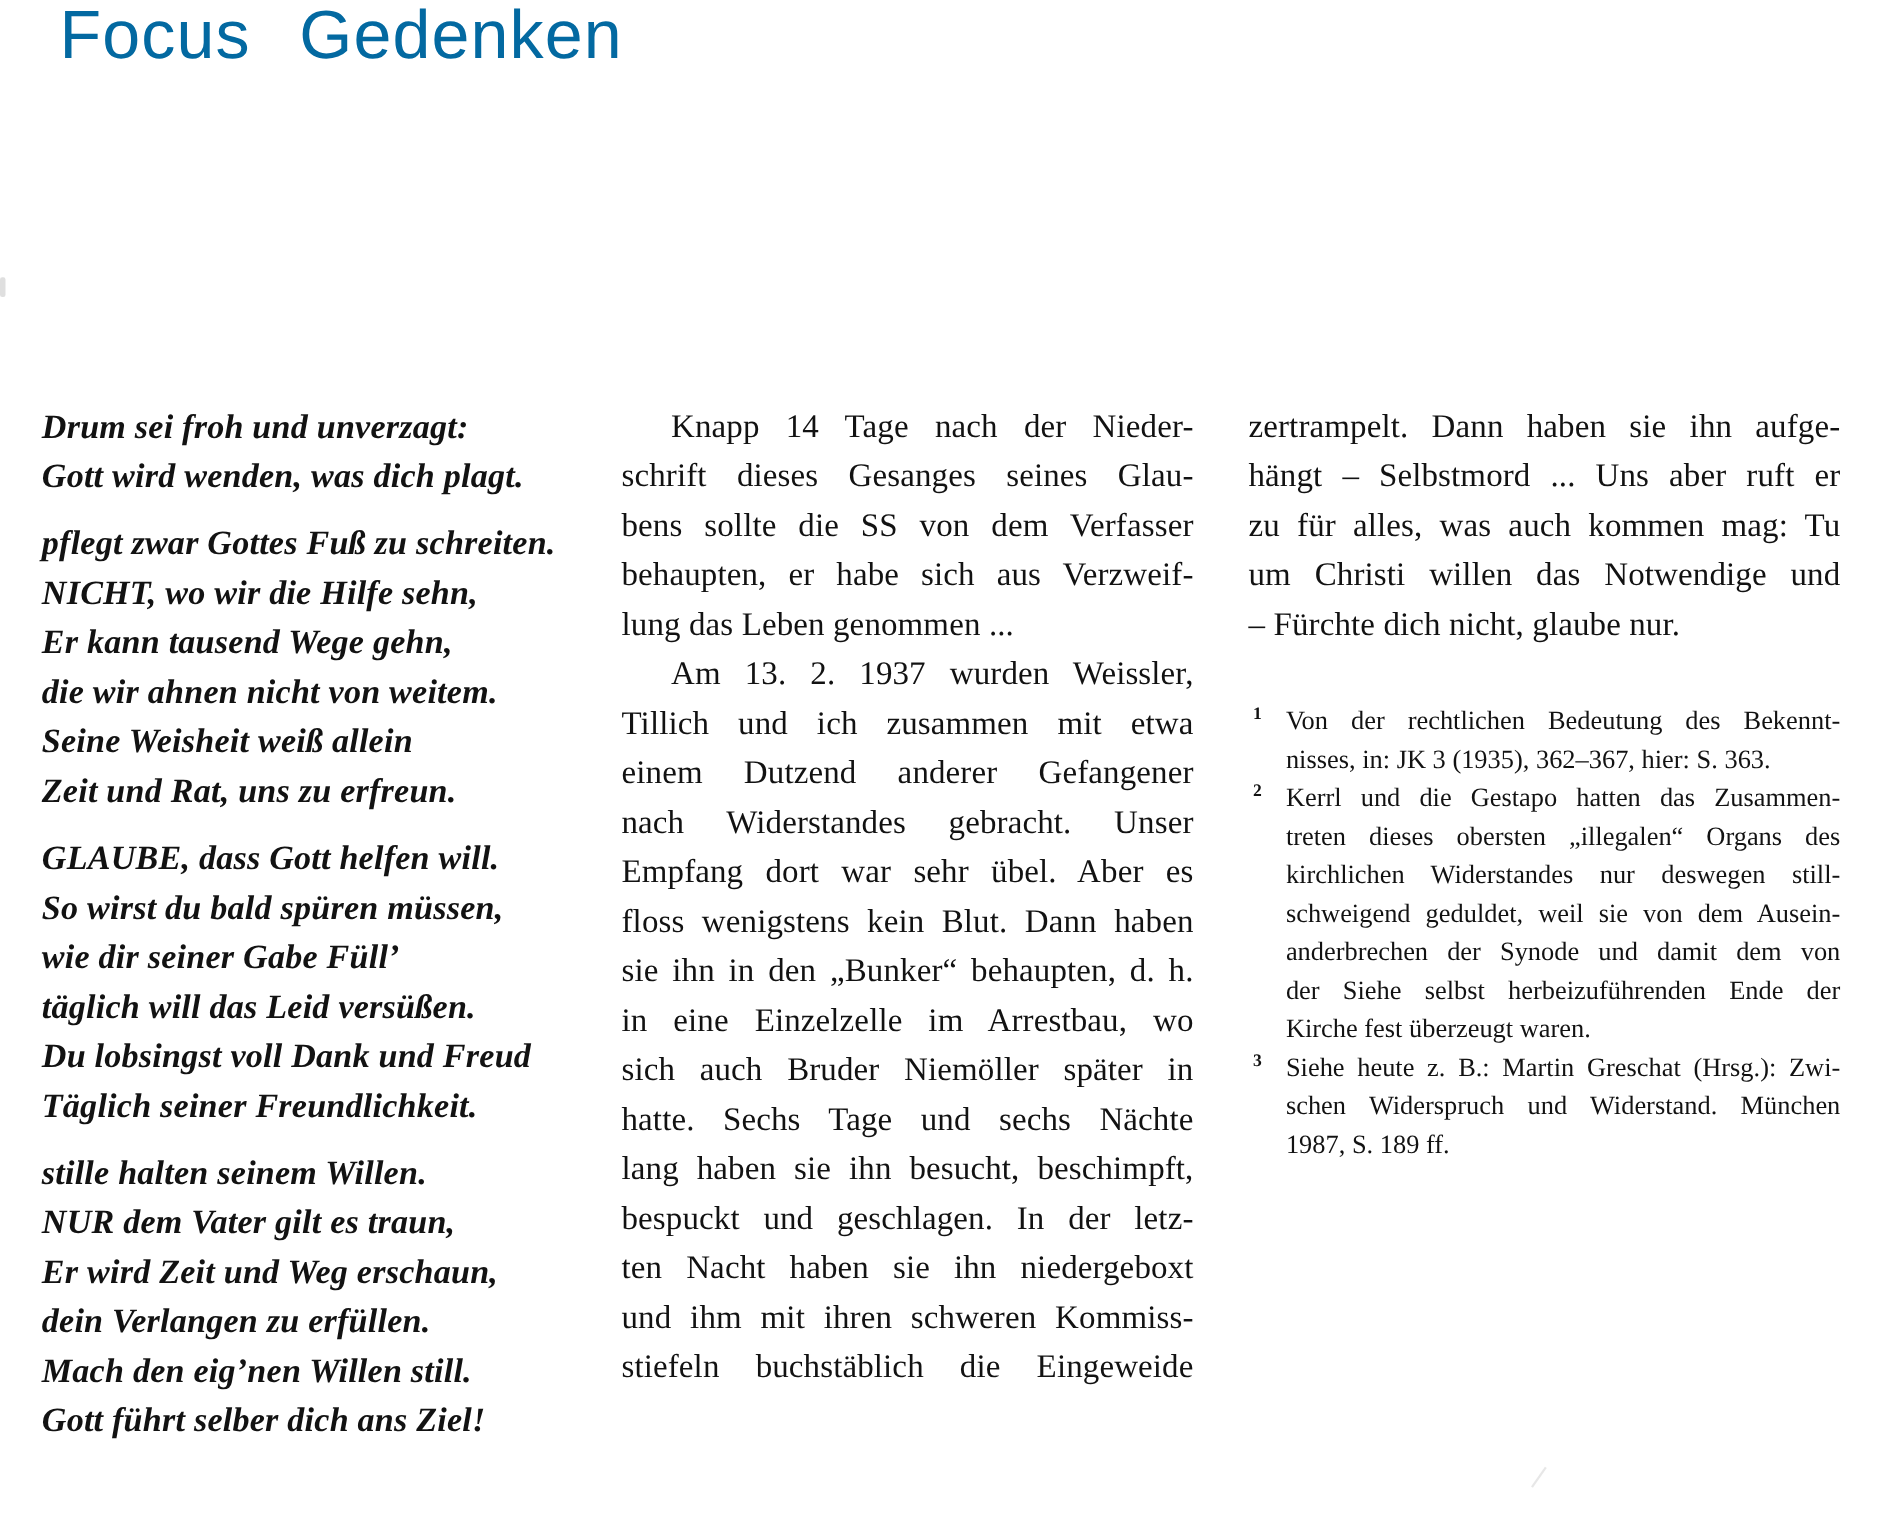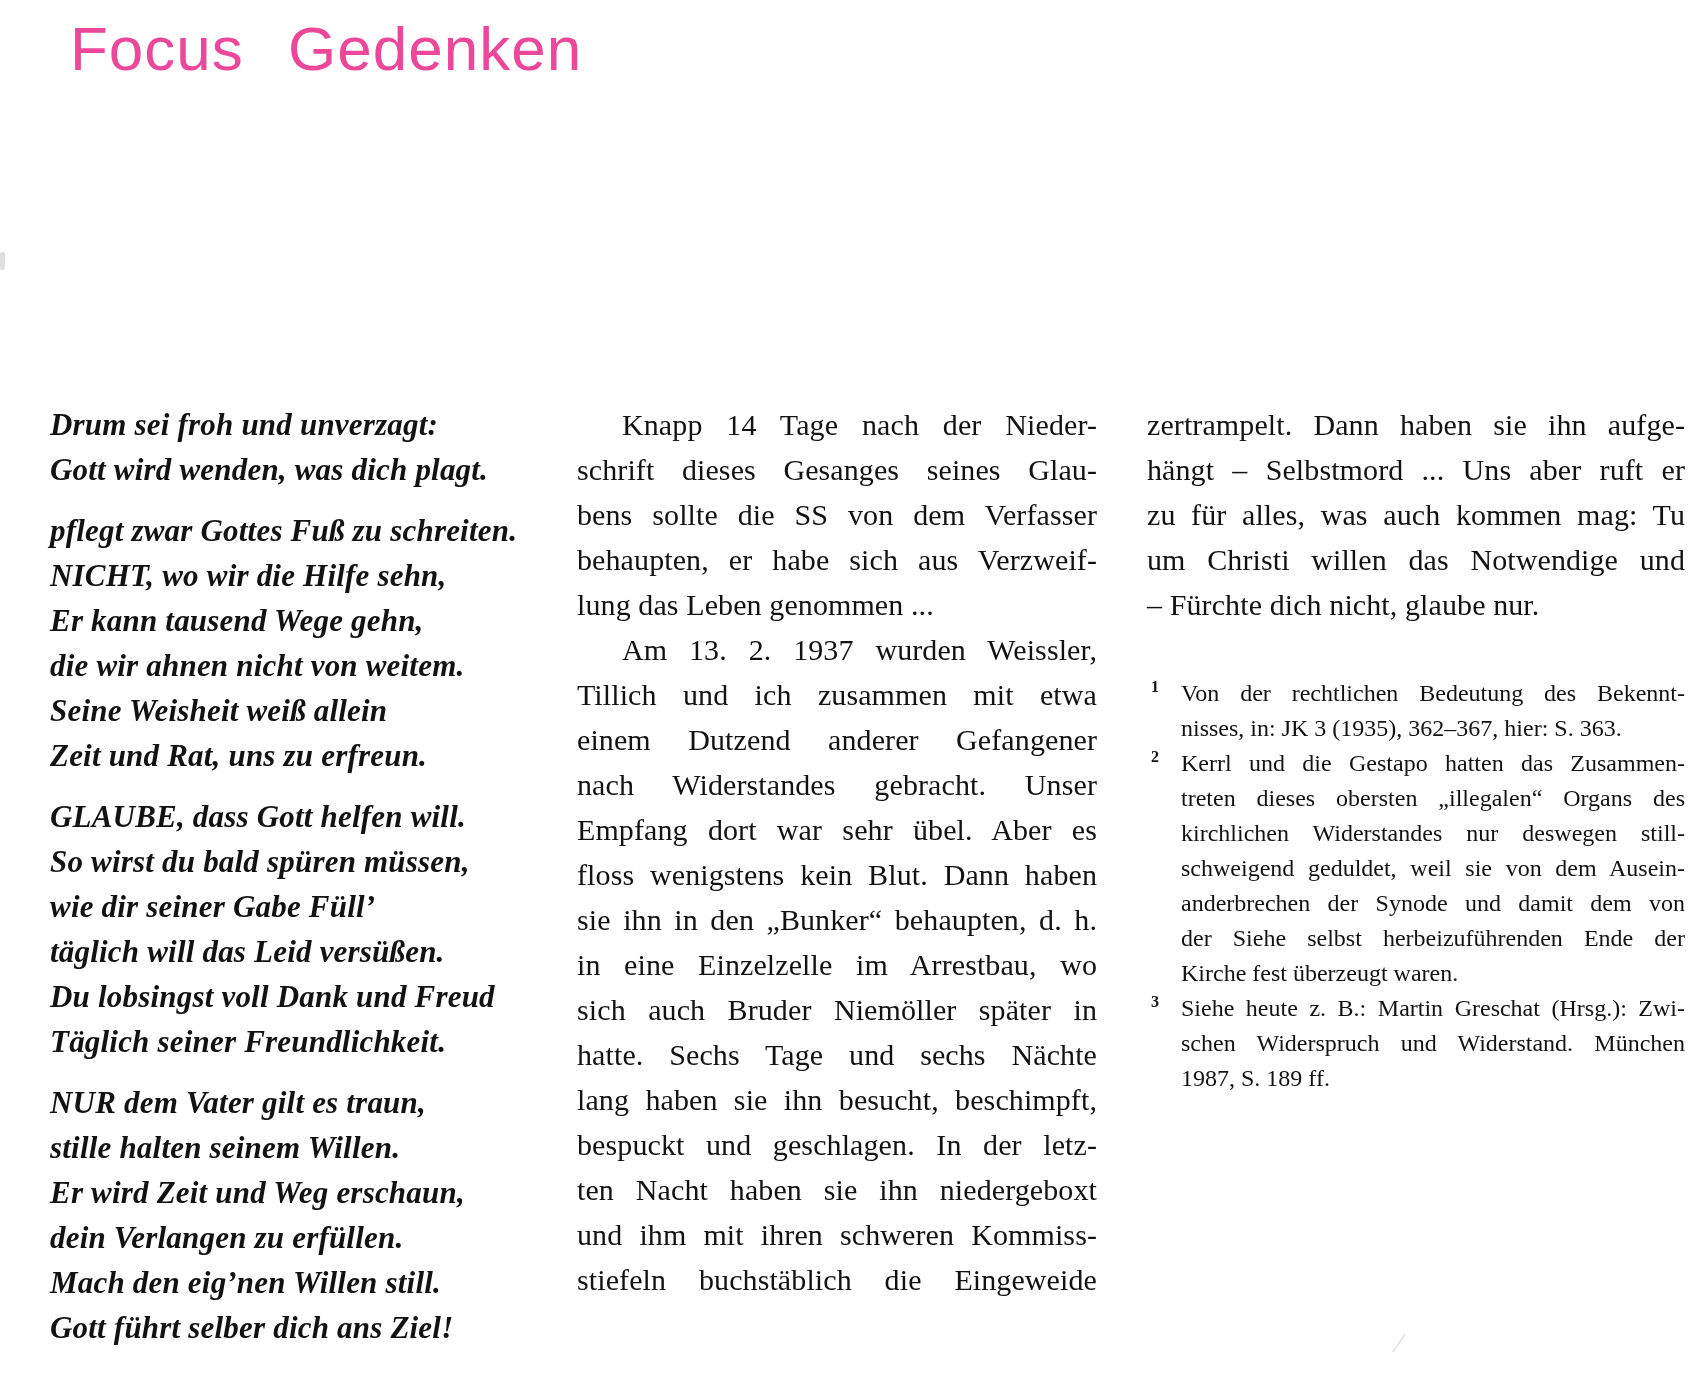--- a/index.html
+++ b/index.html
@@ -14,33 +14,33 @@
     overflow: hidden;
     font-family: "Liberation Serif", serif;
     color: #121212;
   }
 
   
   .page-title {
     position: absolute;
     left: 54px;
     top: 2px;
-    margin: 16px;
+    margin: 0;
     font-family: "Liberation Sans", sans-serif;
     font-weight: 400;
     font-size: 62px;
     line-height: 62px;
     letter-spacing: 1px;
     word-spacing: 26px;
-    color: #ec4899;
+    color: #0369a1;
     white-space: nowrap;
   }
 
   
-  .col { position: absolute; top: 402px; margin-left: 12px; }
+  .col { position: absolute; top: 365px; }
   .col-poem { left: 38px;  width: 500px; }
   .col-a    { left: 565px; width: 520px; }
   .col-b    { left: 1135px; width: 538px; }
 
   
   .stanza { margin: 0 0 16px 0; }
   .pline {
     font-style: italic;
     font-weight: bold;
     font-size: 31px;
@@ -109,22 +109,22 @@
   </div>
   <div class="stanza">
     <div class="pline">GLAUBE, dass Gott helfen will.</div>
     <div class="pline">So wirst du bald spüren müssen,</div>
     <div class="pline">wie dir seiner Gabe Füll’</div>
     <div class="pline">täglich will das Leid versüßen.</div>
     <div class="pline">Du lobsingst voll Dank und Freud</div>
     <div class="pline">Täglich seiner Freundlichkeit.</div>
   </div>
   <div class="stanza">
+    <div class="pline">stille halten seinem Willen.</div>
     <div class="pline">NUR dem Vater gilt es traun,</div>
-    <div class="pline">stille halten seinem Willen.</div>
     <div class="pline">Er wird Zeit und Weg erschaun,</div>
     <div class="pline">dein Verlangen zu erfüllen.</div>
     <div class="pline">Mach den eig’nen Willen still.</div>
     <div class="pline">Gott führt selber dich ans Ziel!</div>
   </div>
 </div>
 
 <div class="col col-a">
   <div>
     <div class="line indent">Knapp 14 Tage nach der Nieder-</div>

